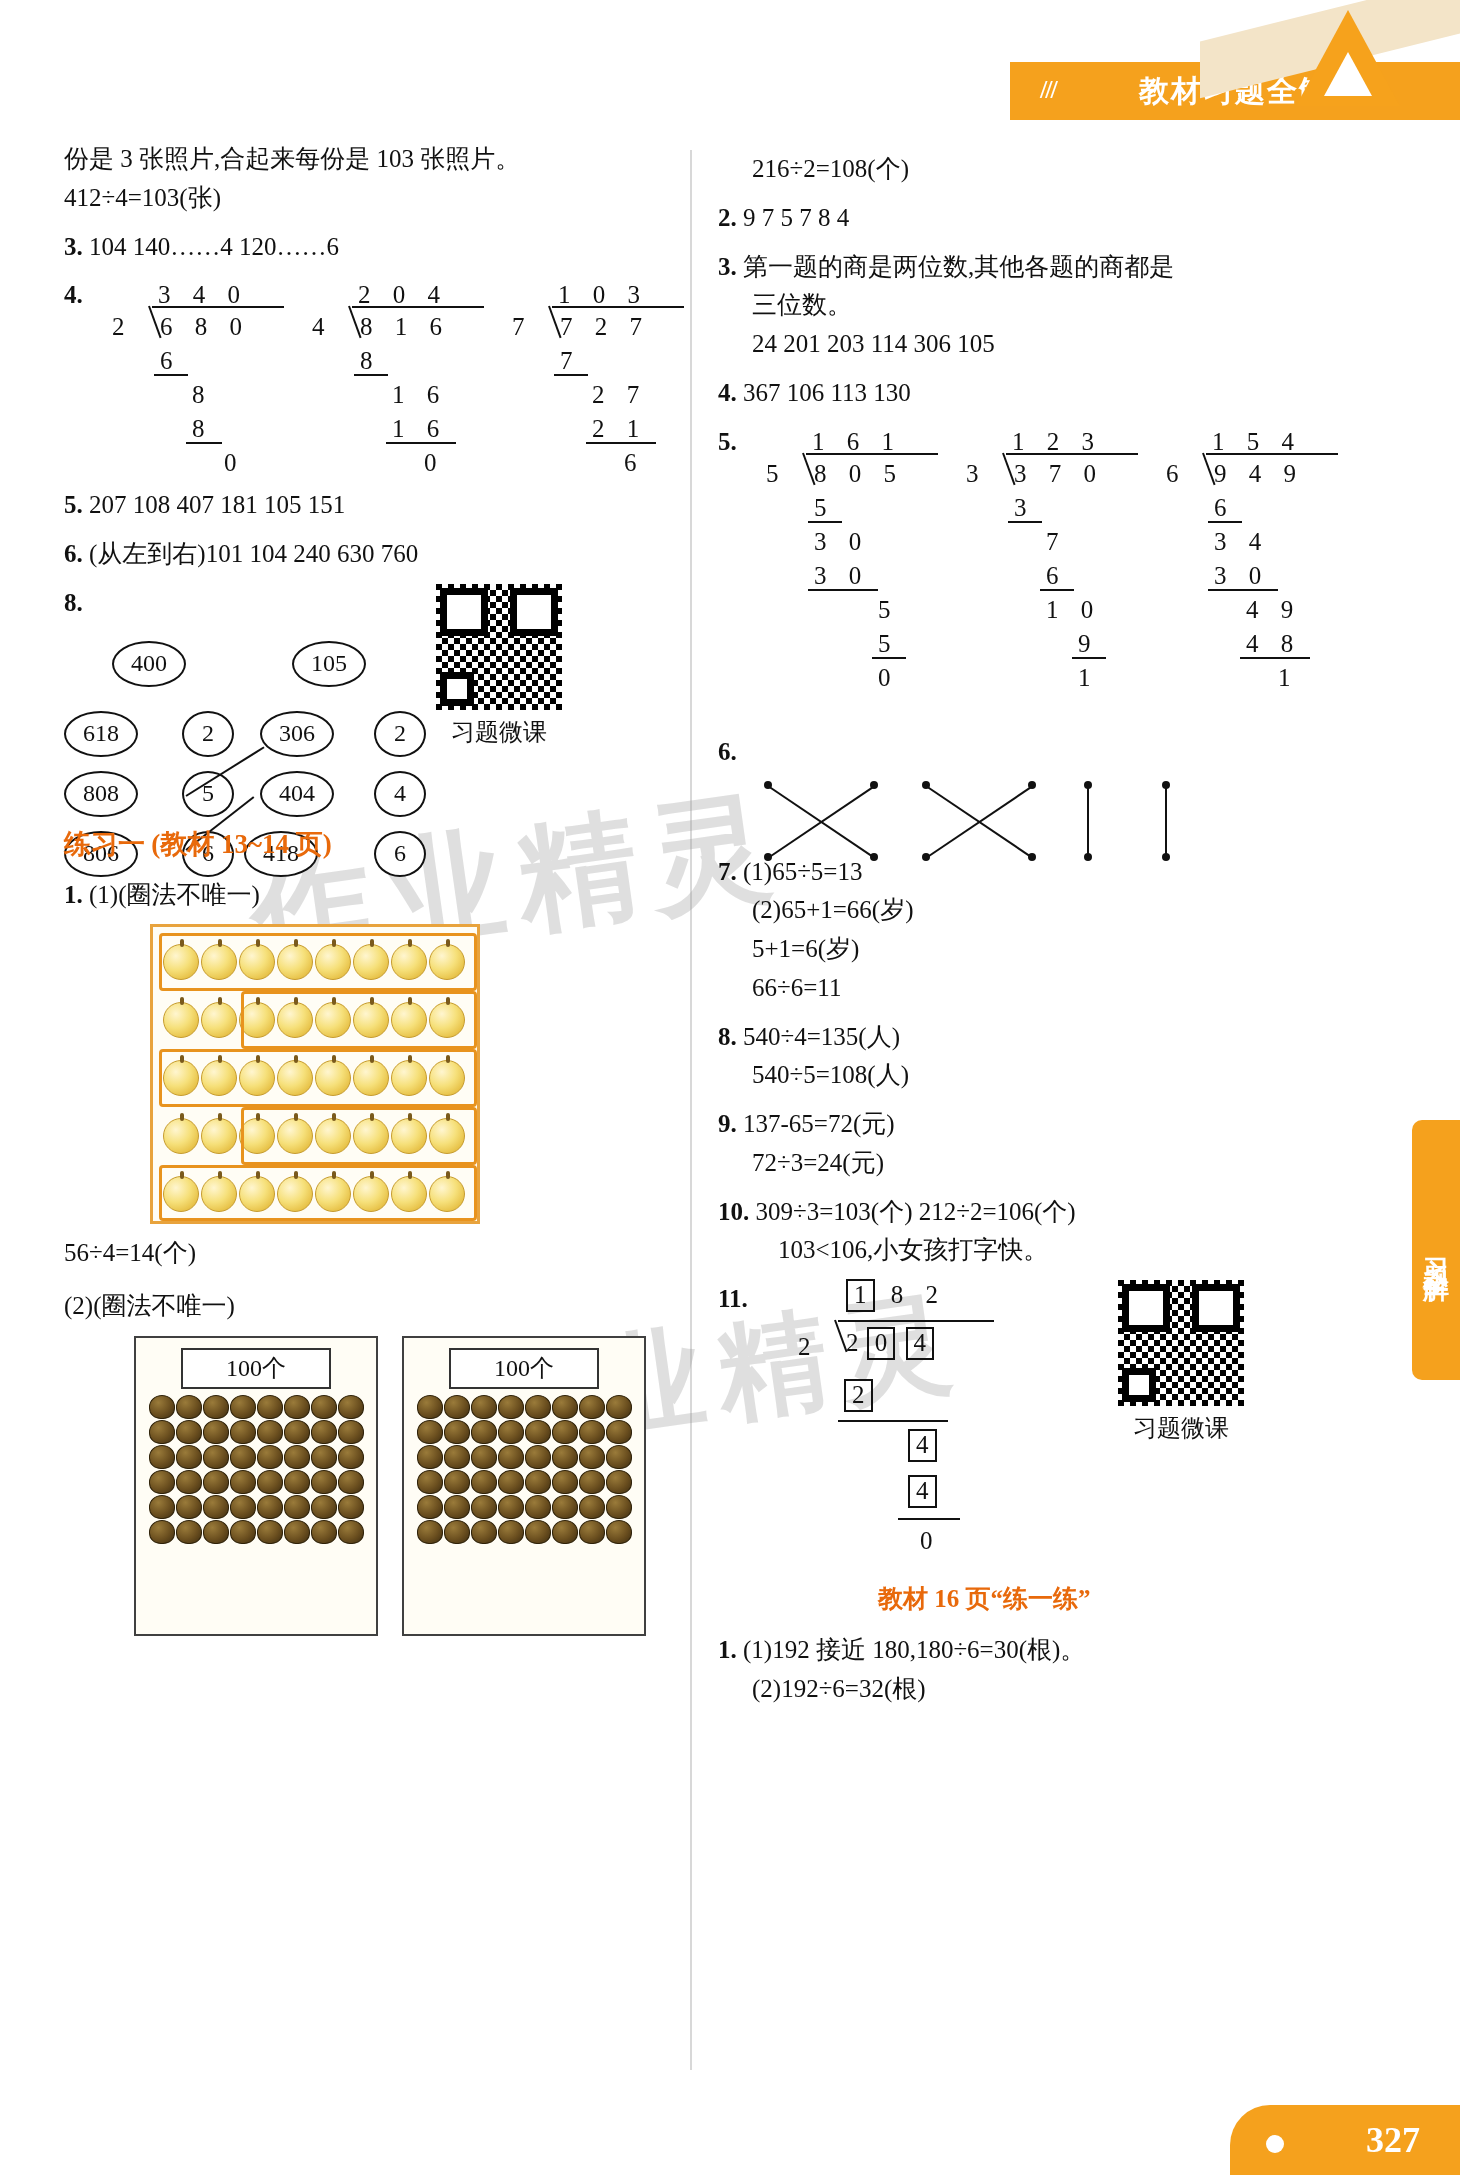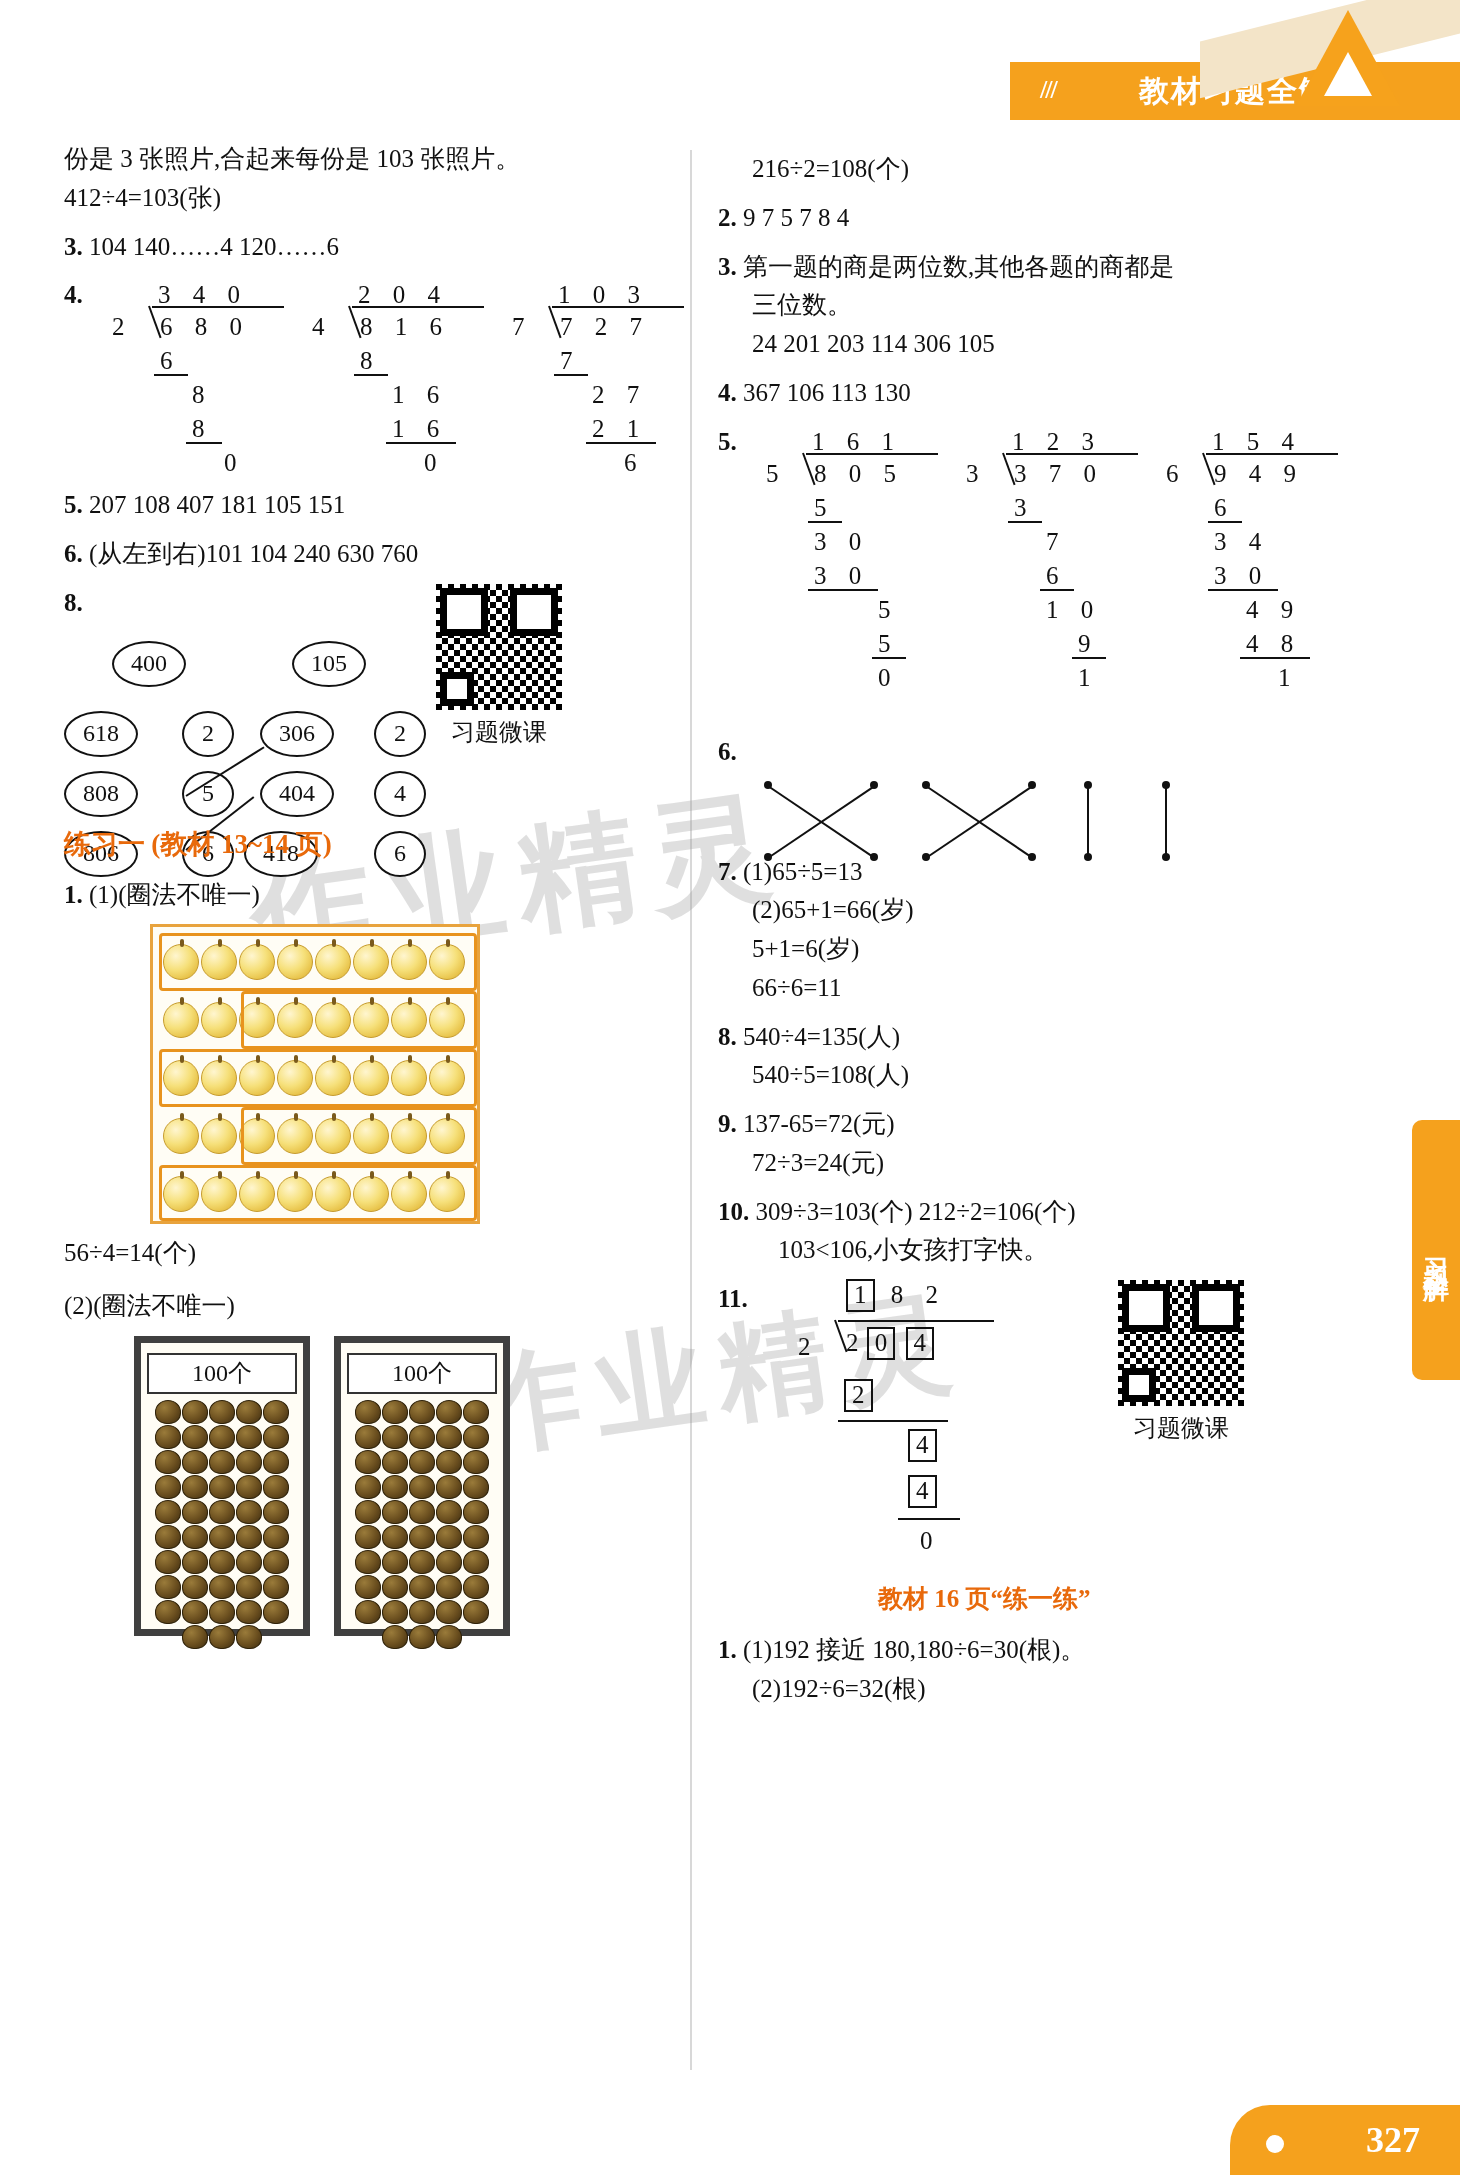--- a/index.html
+++ b/index.html
@@ -127,21 +127,21 @@
   .apple::after {
     content:""; position:absolute; left:16px; top:-6px; width:4px; height:8px;
     background:#7a5a1c; border-radius:2px;
   }
   .grp {
     position:absolute; border:3px solid #e8931d; border-radius:4px;
   }
   
   .chest-wrap { display:flex; gap:24px; margin:10px 0 0 70px; }
   .chest-box {
-    width:176px; height:300px; border:7px solid #404040; background:#fffdf5;
+    width:244px; height:300px; border:2px solid #404040; background:#fffdf5;
     position:relative; padding-top:6px;
   }
   .chest-label {
     text-align:center; font-size:24px; border:2px solid #333; width:150px;
     margin:4px auto 6px auto; background:#fff;
   }
   .chest-pile { display:flex; flex-wrap:wrap; justify-content:center; gap:1px; padding:0 8px; }
   .nut {
     width:26px; height:24px; border-radius:50% 50% 45% 45%;
     background:radial-gradient(circle at 35% 30%, #9a7b3a 0%, #6b4f1f 55%, #3d2c10 100%);

